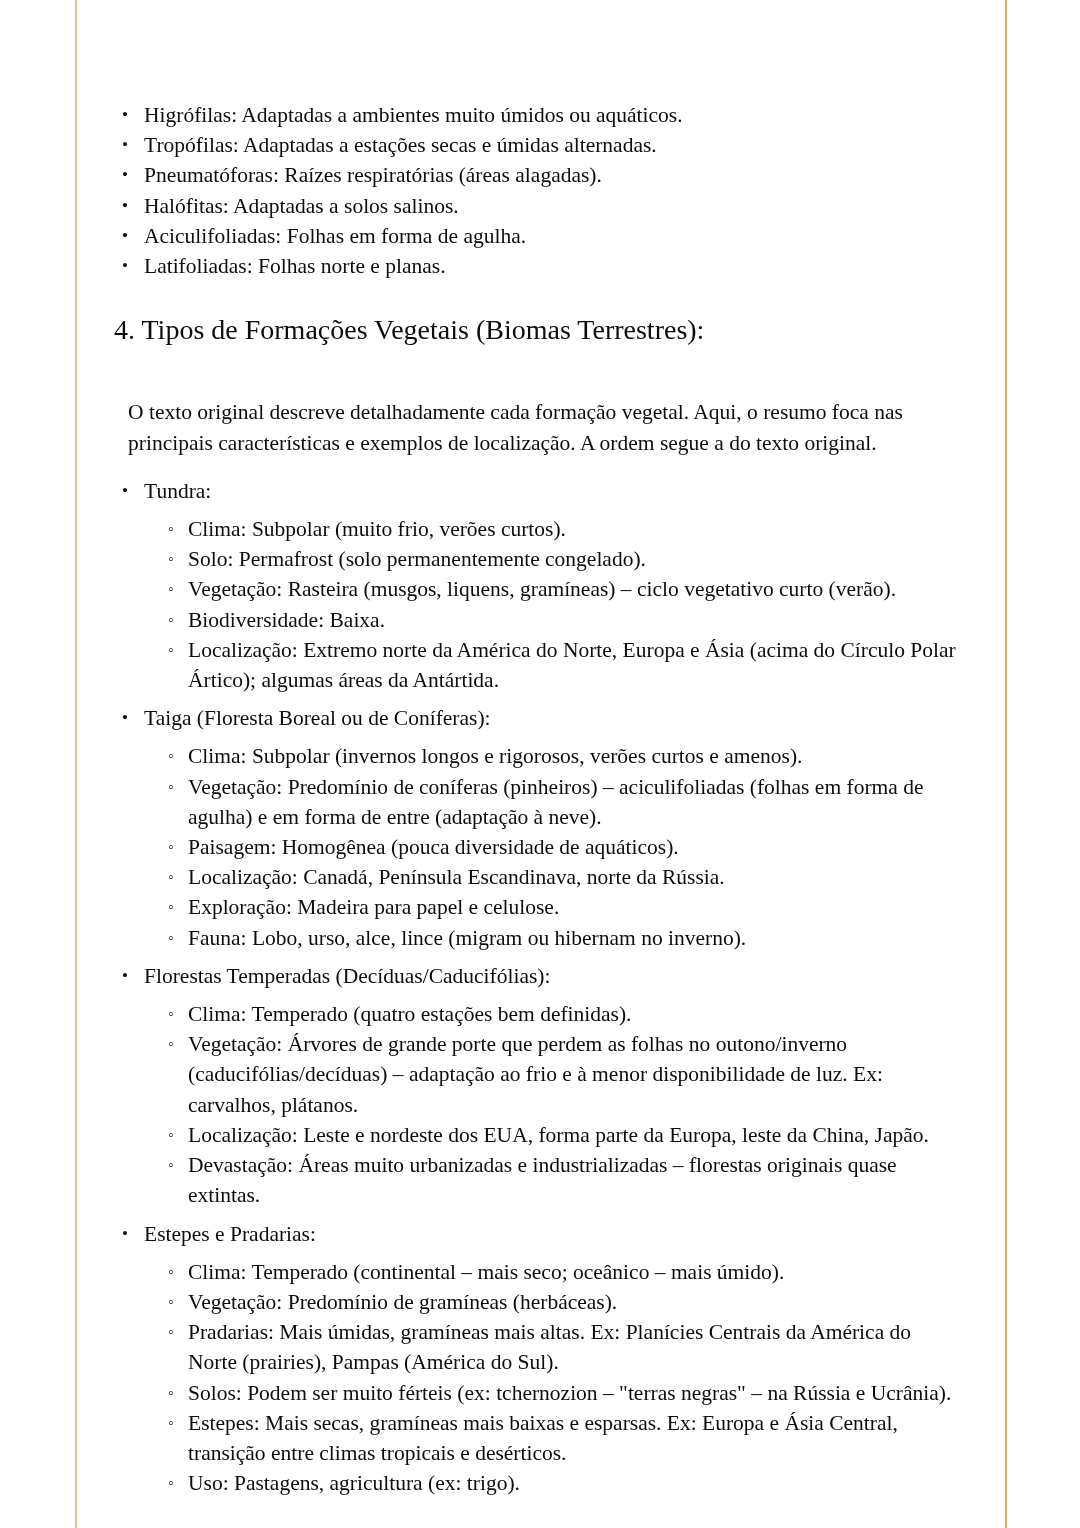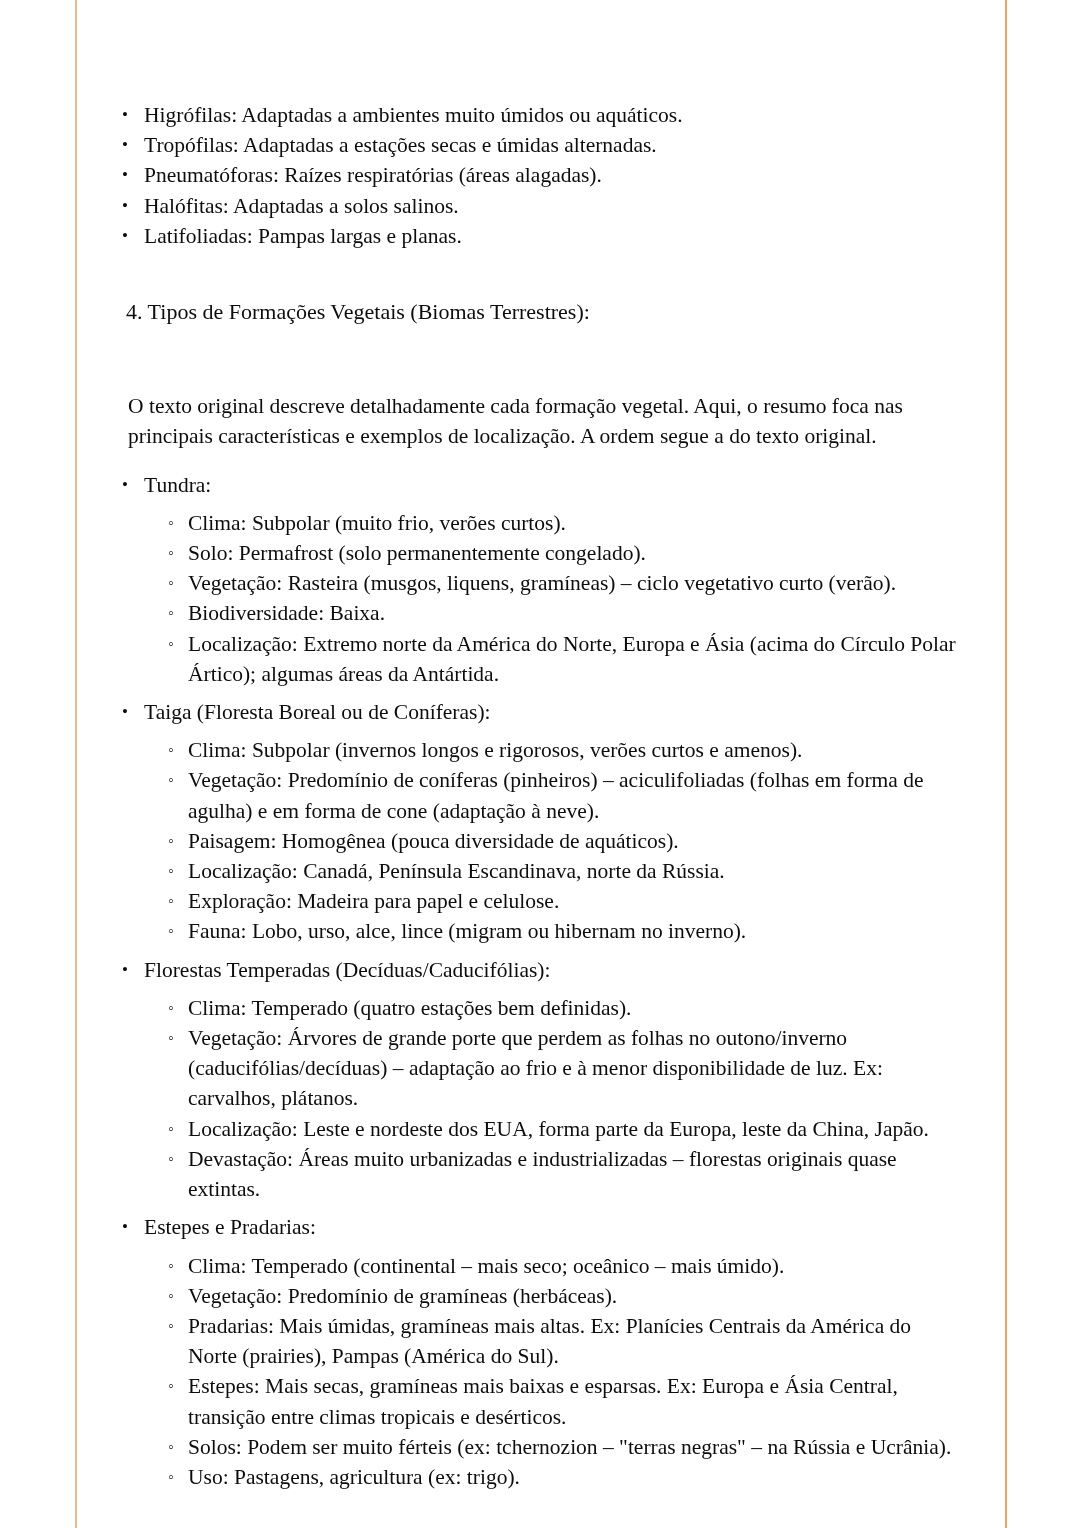--- a/index.html
+++ b/index.html
@@ -73,23 +73,23 @@
     content: "\25E6";
     position: absolute;
     left: 50px;
     top: 0;
     font-size: 16px;
     line-height: 30.2px;
   }
 
   
   .heading {
-    font-size: 22px;
+    font-size: 28px;
     line-height: 30.2px;
-    margin: 16px;
+    margin: 4px;
     padding: 0;
   }
   .para {
     font-size: 21.5px;
     line-height: 30.2px;
     margin: 18px;
     padding: 0;
     max-width: 852px;
   }
   .gap-lg { height: 30px; }
@@ -103,21 +103,22 @@
   <div class="rule rule-left" style="background: rgb(224, 191, 139);"></div>
   <div class="rule rule-right" style="background: rgb(234, 164, 105);"></div>
 
   <div class="content">
 
     <ul class="lvl1">
       <li class="l1">Higrófilas: Adaptadas a ambientes muito úmidos ou aquáticos.</li>
       <li class="l1">Tropófilas: Adaptadas a estações secas e úmidas alternadas.</li>
       <li class="l1">Pneumatóforas: Raízes respiratórias (áreas alagadas).</li>
       <li class="l1">Halófitas: Adaptadas a solos salinos.</li>
-      <li class="l1">Latifoliadas: Pampas largas e planas.</li>
+      <li class="l1">Aciculifoliadas: Folhas em forma de agulha.</li>
+      <li class="l1">Latifoliadas: Folhas norte e planas.</li>
     </ul>
 
     <div class="gap-lg"></div>
 
     <p class="heading">4. Tipos de Formações Vegetais (Biomas Terrestres):</p>
 
     <div class="gap-sm"></div>
 
     <p class="para">O texto original descreve detalhadamente cada formação vegetal. Aqui, o resumo foca nas principais características e exemplos de localização. A ordem segue a do texto original.</p>
 
@@ -128,41 +129,41 @@
         <li class="l2">Clima: Subpolar (muito frio, verões curtos).</li>
         <li class="l2">Solo: Permafrost (solo permanentemente congelado).</li>
         <li class="l2">Vegetação: Rasteira (musgos, liquens, gramíneas) – ciclo vegetativo curto (verão).</li>
         <li class="l2">Biodiversidade: Baixa.</li>
         <li class="l2">Localização: Extremo norte da América do Norte, Europa e Ásia (acima do Círculo Polar Ártico); algumas áreas da Antártida.</li>
       </ul>
 
       <li class="l1">Taiga (Floresta Boreal ou de Coníferas):</li>
       <ul class="lvl2">
         <li class="l2">Clima: Subpolar (invernos longos e rigorosos, verões curtos e amenos).</li>
-        <li class="l2">Vegetação: Predomínio de coníferas (pinheiros) – aciculifoliadas (folhas em forma de agulha) e em forma de cone (adaptação à neve).</li>
+        <li class="l2">Vegetação: Predomínio de coníferas (pinheiros) – aciculifoliadas (folhas em forma de agulha) e em forma de entre (adaptação à neve).</li>
         <li class="l2">Paisagem: Homogênea (pouca diversidade de aquáticos).</li>
         <li class="l2">Localização: Canadá, Península Escandinava, norte da Rússia.</li>
         <li class="l2">Exploração: Madeira para papel e celulose.</li>
         <li class="l2">Fauna: Lobo, urso, alce, lince (migram ou hibernam no inverno).</li>
       </ul>
 
       <li class="l1">Florestas Temperadas (Decíduas/Caducifólias):</li>
       <ul class="lvl2">
         <li class="l2">Clima: Temperado (quatro estações bem definidas).</li>
         <li class="l2">Vegetação: Árvores de grande porte que perdem as folhas no outono/inverno (caducifólias/decíduas) – adaptação ao frio e à menor disponibilidade de luz. Ex: carvalhos, plátanos.</li>
         <li class="l2">Localização: Leste e nordeste dos EUA, forma parte da Europa, leste da China, Japão.</li>
         <li class="l2">Devastação: Áreas muito urbanizadas e industrializadas – florestas originais quase extintas.</li>
       </ul>
 
       <li class="l1">Estepes e Pradarias:</li>
       <ul class="lvl2">
         <li class="l2">Clima: Temperado (continental – mais seco; oceânico – mais úmido).</li>
         <li class="l2">Vegetação: Predomínio de gramíneas (herbáceas).</li>
         <li class="l2">Pradarias: Mais úmidas, gramíneas mais altas. Ex: Planícies Centrais da América do Norte (prairies), Pampas (América do Sul).</li>
+        <li class="l2">Solos: Podem ser muito férteis (ex: tchernozion – "terras negras" – na Rússia e Ucrânia).</li>
         <li class="l2">Estepes: Mais secas, gramíneas mais baixas e esparsas. Ex: Europa e Ásia Central, transição entre climas tropicais e desérticos.</li>
-        <li class="l2">Solos: Podem ser muito férteis (ex: tchernozion – "terras negras" – na Rússia e Ucrânia).</li>
         <li class="l2">Uso: Pastagens, agricultura (ex: trigo).</li>
       </ul>
 
     </ul>
 
   </div>
 </div>
 
 </body></html>

